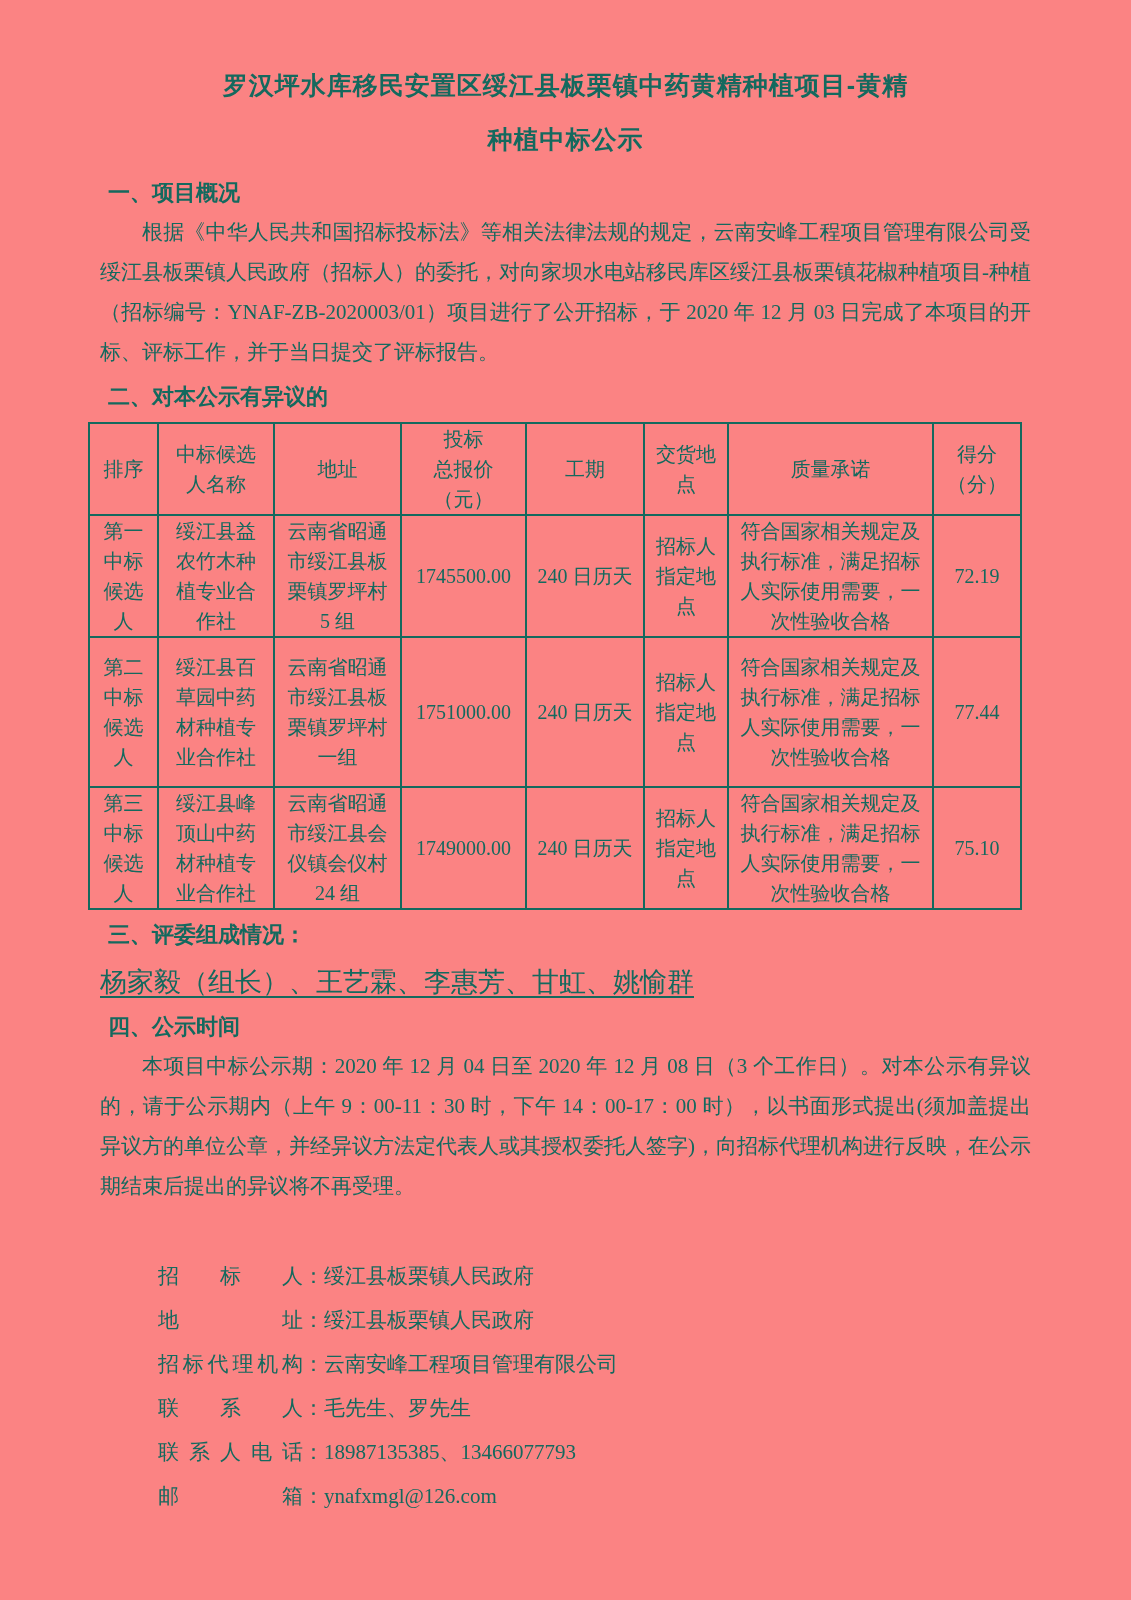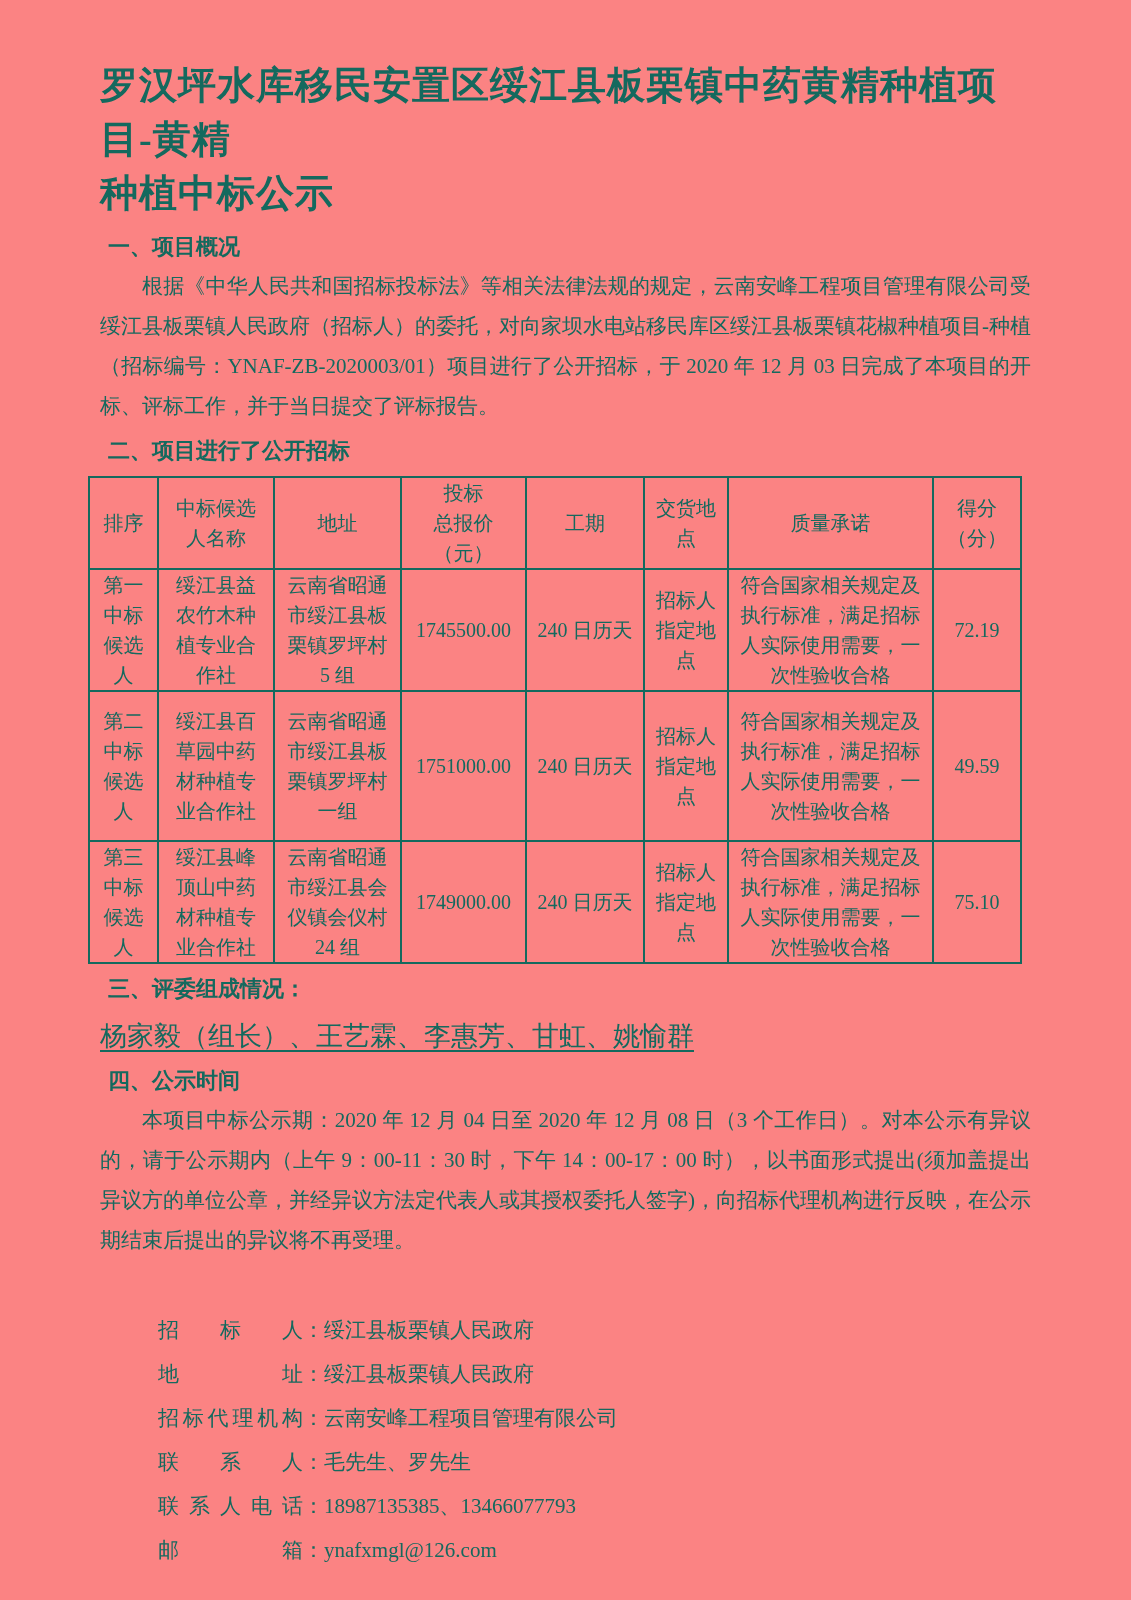--- a/index.html
+++ b/index.html
@@ -15,23 +15,24 @@
     font-family:"Liberation Serif","DejaVu Serif",serif;
   }
   .content{
     width:931px;
     margin:0 100px 0 100px;
     padding-top:58px;
   }
   
   .doc-title{
     margin:0 0 10px 0;
-    font-family:Liberation Serif, serif;
+    text-align:center;
+    font-family:Liberation Sans, sans-serif;
     font-weight:bold;
-    font-size:38px;
+    font-size:25px;
     line-height:54px;
     letter-spacing:1px;
   }
   
   .sec-heading{
     margin:8px 0 2px 0;
     font-family:"Liberation Sans","DejaVu Sans",sans-serif;
     font-weight:bold;
     font-size:22px;
     line-height:34px;
@@ -108,21 +109,21 @@
 <div class="content">
 
   <h1 class="doc-title">
     <div>罗汉坪水库移民安置区绥江县板栗镇中药黄精种植项目-黄精</div>
     <div>种植中标公示</div>
   </h1>
 
   <div class="sec-heading">一、项目概况</div>
   <p class="para">根据《中华人民共和国招标投标法》等相关法律法规的规定，云南安峰工程项目管理有限公司受绥江县板栗镇人民政府（招标人）的委托，对向家坝水电站移民库区绥江县板栗镇花椒种植项目-种植（招标编号：YNAF-ZB-2020003/01）项目进行了公开招标，于 2020 年 12 月 03 日完成了本项目的开标、评标工作，并于当日提交了评标报告。</p>
 
-  <div class="sec-heading">二、项目进行了公开招标</div>
+  <div class="sec-heading">二、对本公示有异议的</div>
 
   <table class="candidates">
     <colgroup>
       <col style="width:69px">
         <col style="width:116px">
         <col style="width:127px">
         <col style="width:125px">
       <col style="width:118px">
         <col style="width:84px">
         <col style="width:205px">
@@ -154,21 +155,21 @@
         <td class="c-score">72.19</td>
       </tr>
       <tr class="r2">
         <td class="c-rank">第二中标候选人</td>
         <td class="c-name">绥江县百草园中药材种植专业合作社</td>
         <td class="c-addr">云南省昭通市绥江县板栗镇罗坪村一组</td>
         <td class="c-price">1751000.00</td>
         <td class="c-dur">240 日历天</td>
         <td class="c-deliv">招标人指定地点</td>
         <td class="c-qual">符合国家相关规定及执行标准，满足招标人实际使用需要，一次性验收合格</td>
-        <td class="c-score">49.59</td>
+        <td class="c-score">77.44</td>
       </tr>
       <tr class="r3">
         <td class="c-rank">第三中标候选人</td>
         <td class="c-name">绥江县峰顶山中药材种植专业合作社</td>
         <td class="c-addr">云南省昭通市绥江县会仪镇会仪村 24 组</td>
         <td class="c-price">1749000.00</td>
         <td class="c-dur">240 日历天</td>
         <td class="c-deliv">招标人指定地点</td>
         <td class="c-qual">符合国家相关规定及执行标准，满足招标人实际使用需要，一次性验收合格</td>
         <td class="c-score">75.10</td>

